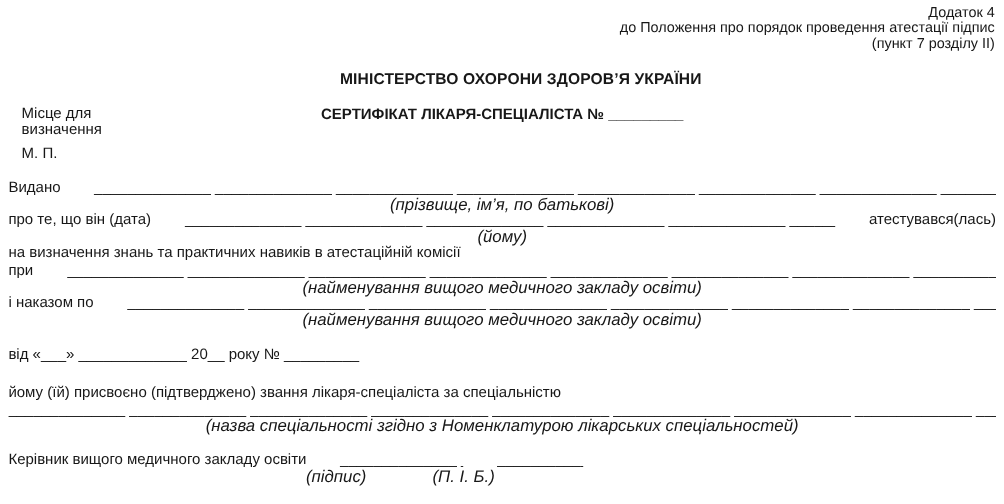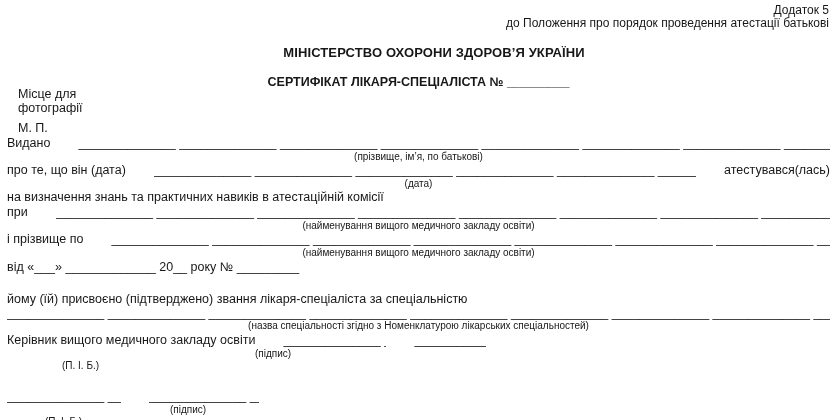--- a/index.html
+++ b/index.html
@@ -17,80 +17,81 @@
   .photo .seal { margin-top: 7px; }
   .body { margin-top: 46px; padding: 0 7px; }
   .line { display: flex; line-height: 15px; white-space: pre; column-gap: 4px; align-items: baseline; gap: 28px; }
   .lbl, .sfx { flex: 0 0 auto; white-space: pre; }
   .fill { flex: 1 1 0; overflow: hidden; white-space: pre; }
   .blank { overflow: hidden; white-space: pre; }
   .b103 { flex: 0 0 103px; }
   .b72  { flex: 0 0 72px; }
   .b114 { flex: 0 0 114px; }
   .b110 { flex: 0 0 110px; }
-  .cap { font-size: 10px; line-height: 12px; white-space: pre; }
+  .cap { font-size: 14px; line-height: 12px; white-space: pre; font-style: italic; }
   .center { text-align: center; }
-  .caps-row { display: flex; flex-direction: column; }
+  .caps-row { display: flex; }
   .ml248 { margin-left: 248px; }
   .ml55  { margin-left: 55px; }
   .ml163 { margin-left: 163px; }
   .ml38  { margin-left: 38px; }
-  .mt1 { margin-top: 1px; } .mt2 { margin-top: 17px; } .mt3 { margin-top: 3px; }
+  .mt1 { margin-top: 16px; } .mt2 { margin-top: 17px; } .mt3 { margin-top: 3px; }
   .blankline { line-height: 13px; }
 </style>
 </head>
 <body>
 
 <div class="page">
 
   <div class="appendix">
-    <div>Додаток 5</div>
-    <div>до Положення про порядок проведення атестації батькові</div>
+    <div>Додаток 4</div>
+    <div>до Положення про порядок проведення атестації підпис</div>
+    <div>(пункт 7 розділу ІІ)</div>
   </div>
 
   <div class="ministry">МІНІСТЕРСТВО ОХОРОНИ ЗДОРОВ’Я УКРАЇНИ</div>
 
   <div class="cert">
     <span>СЕРТИФІКАТ ЛІКАРЯ-СПЕЦІАЛІСТА №</span>
     <span>_________</span>
   </div>
 
   <div class="photo">
     <div>Місце для</div>
-    <div>фотографії</div>
+    <div>визначення</div>
     <div class="seal">М. П.</div>
   </div>
 
   <div class="body">
 
     <div class="line">
       <span class="lbl">Видано</span>
       <span class="fill">______________ ______________ ______________ ______________ ______________ ______________ ______________ ______________ ______________ ______________ ______________ ______________</span>
     </div>
     <div class="cap center">(прізвище, ім’я, по батькові)</div>
 
     <div class="line">
       <span class="lbl">про те, що він (дата)</span>
       <span class="fill">______________ ______________ ______________ ______________ ______________ ______________ ______________ ______________ ______________ ______________ ______________ ______________</span>
       <span class="sfx">атестувався(лась)</span>
     </div>
-    <div class="cap center">(дата)</div>
+    <div class="cap center">(йому)</div>
 
     <div class="line">
       <span>на визначення знань та практичних навиків в атестаційній комісії</span>
     </div>
 
     <div class="line">
       <span class="lbl">при</span>
       <span class="fill">______________ ______________ ______________ ______________ ______________ ______________ ______________ ______________ ______________ ______________ ______________ ______________</span>
     </div>
     <div class="cap center">(найменування вищого медичного закладу освіти)</div>
 
     <div class="line">
-      <span class="lbl">і прізвище по</span>
+      <span class="lbl">і наказом по</span>
       <span class="fill">______________ ______________ ______________ ______________ ______________ ______________ ______________ ______________ ______________ ______________ ______________ ______________</span>
     </div>
     <div class="cap center">(найменування вищого медичного закладу освіти)</div>
 
     <div class="line mt1">
       <span>від «___» _____________ 20__ року № _________</span>
     </div>
 
     <div class="line mt2">
       <span>йому (їй) присвоєно (підтверджено) звання лікаря-спеціаліста за спеціальністю</span>

